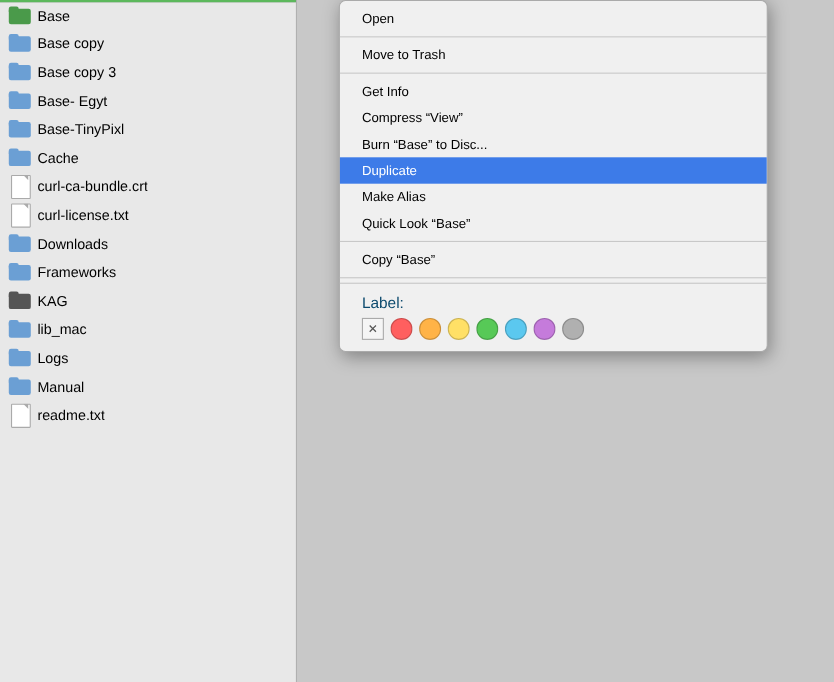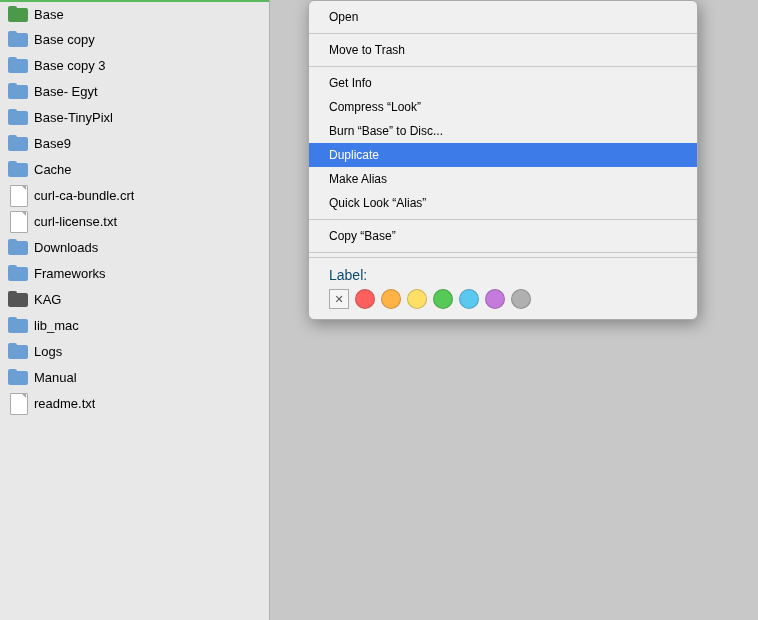--- a/index.html
+++ b/index.html
@@ -239,26 +239,20 @@
       <div class="finder-item">
         <div class="finder-item-icon">
           <div class="folder-icon"></div>
         </div>
         <span class="finder-item-label">Base-TinyPixl</span>
       </div>
       <div class="finder-item">
         <div class="finder-item-icon">
           <div class="folder-icon"></div>
         </div>
-        <span class="finder-item-label">Base9</span>
-      </div>
-      <div class="finder-item">
-        <div class="finder-item-icon">
-          <div class="folder-icon"></div>
-        </div>
         <span class="finder-item-label">Cache</span>
       </div>
       <div class="finder-item">
         <div class="finder-item-icon">
           <div class="file-icon"></div>
         </div>
         <span class="finder-item-label">curl-ca-bundle.crt</span>
       </div>
       <div class="finder-item">
         <div class="finder-item-icon">
@@ -310,25 +304,25 @@
       </div>
     </div>
 </div>
 
 <div class="context-menu" id="context-menu-container">
 <div class="menu-item">Open</div>
     <div class="menu-separator"></div>
     <div class="menu-item">Move to Trash</div>
     <div class="menu-separator"></div>
     <div class="menu-item">Get Info</div>
-    <div class="menu-item">Compress “Look”</div>
+    <div class="menu-item">Compress “View”</div>
     <div class="menu-item">Burn “Base” to Disc...</div>
     <div class="menu-item highlighted">Duplicate</div>
     <div class="menu-item">Make Alias</div>
-    <div class="menu-item">Quick Look “Alias”</div>
+    <div class="menu-item">Quick Look “Base”</div>
     <div class="menu-separator"></div>
     <div class="menu-item">Copy “Base”</div>
     <div class="menu-separator"></div>
     <div class="menu-separator"></div>
     <div class="menu-label-row">
       <div class="label-text">Label:</div>
       <div class="label-dots">
         <div class="label-x">✕</div>
         <div class="label-dot" style="background: rgb(255, 95, 95);"></div>
         <div class="label-dot" style="background: rgb(255, 179, 71);"></div>

